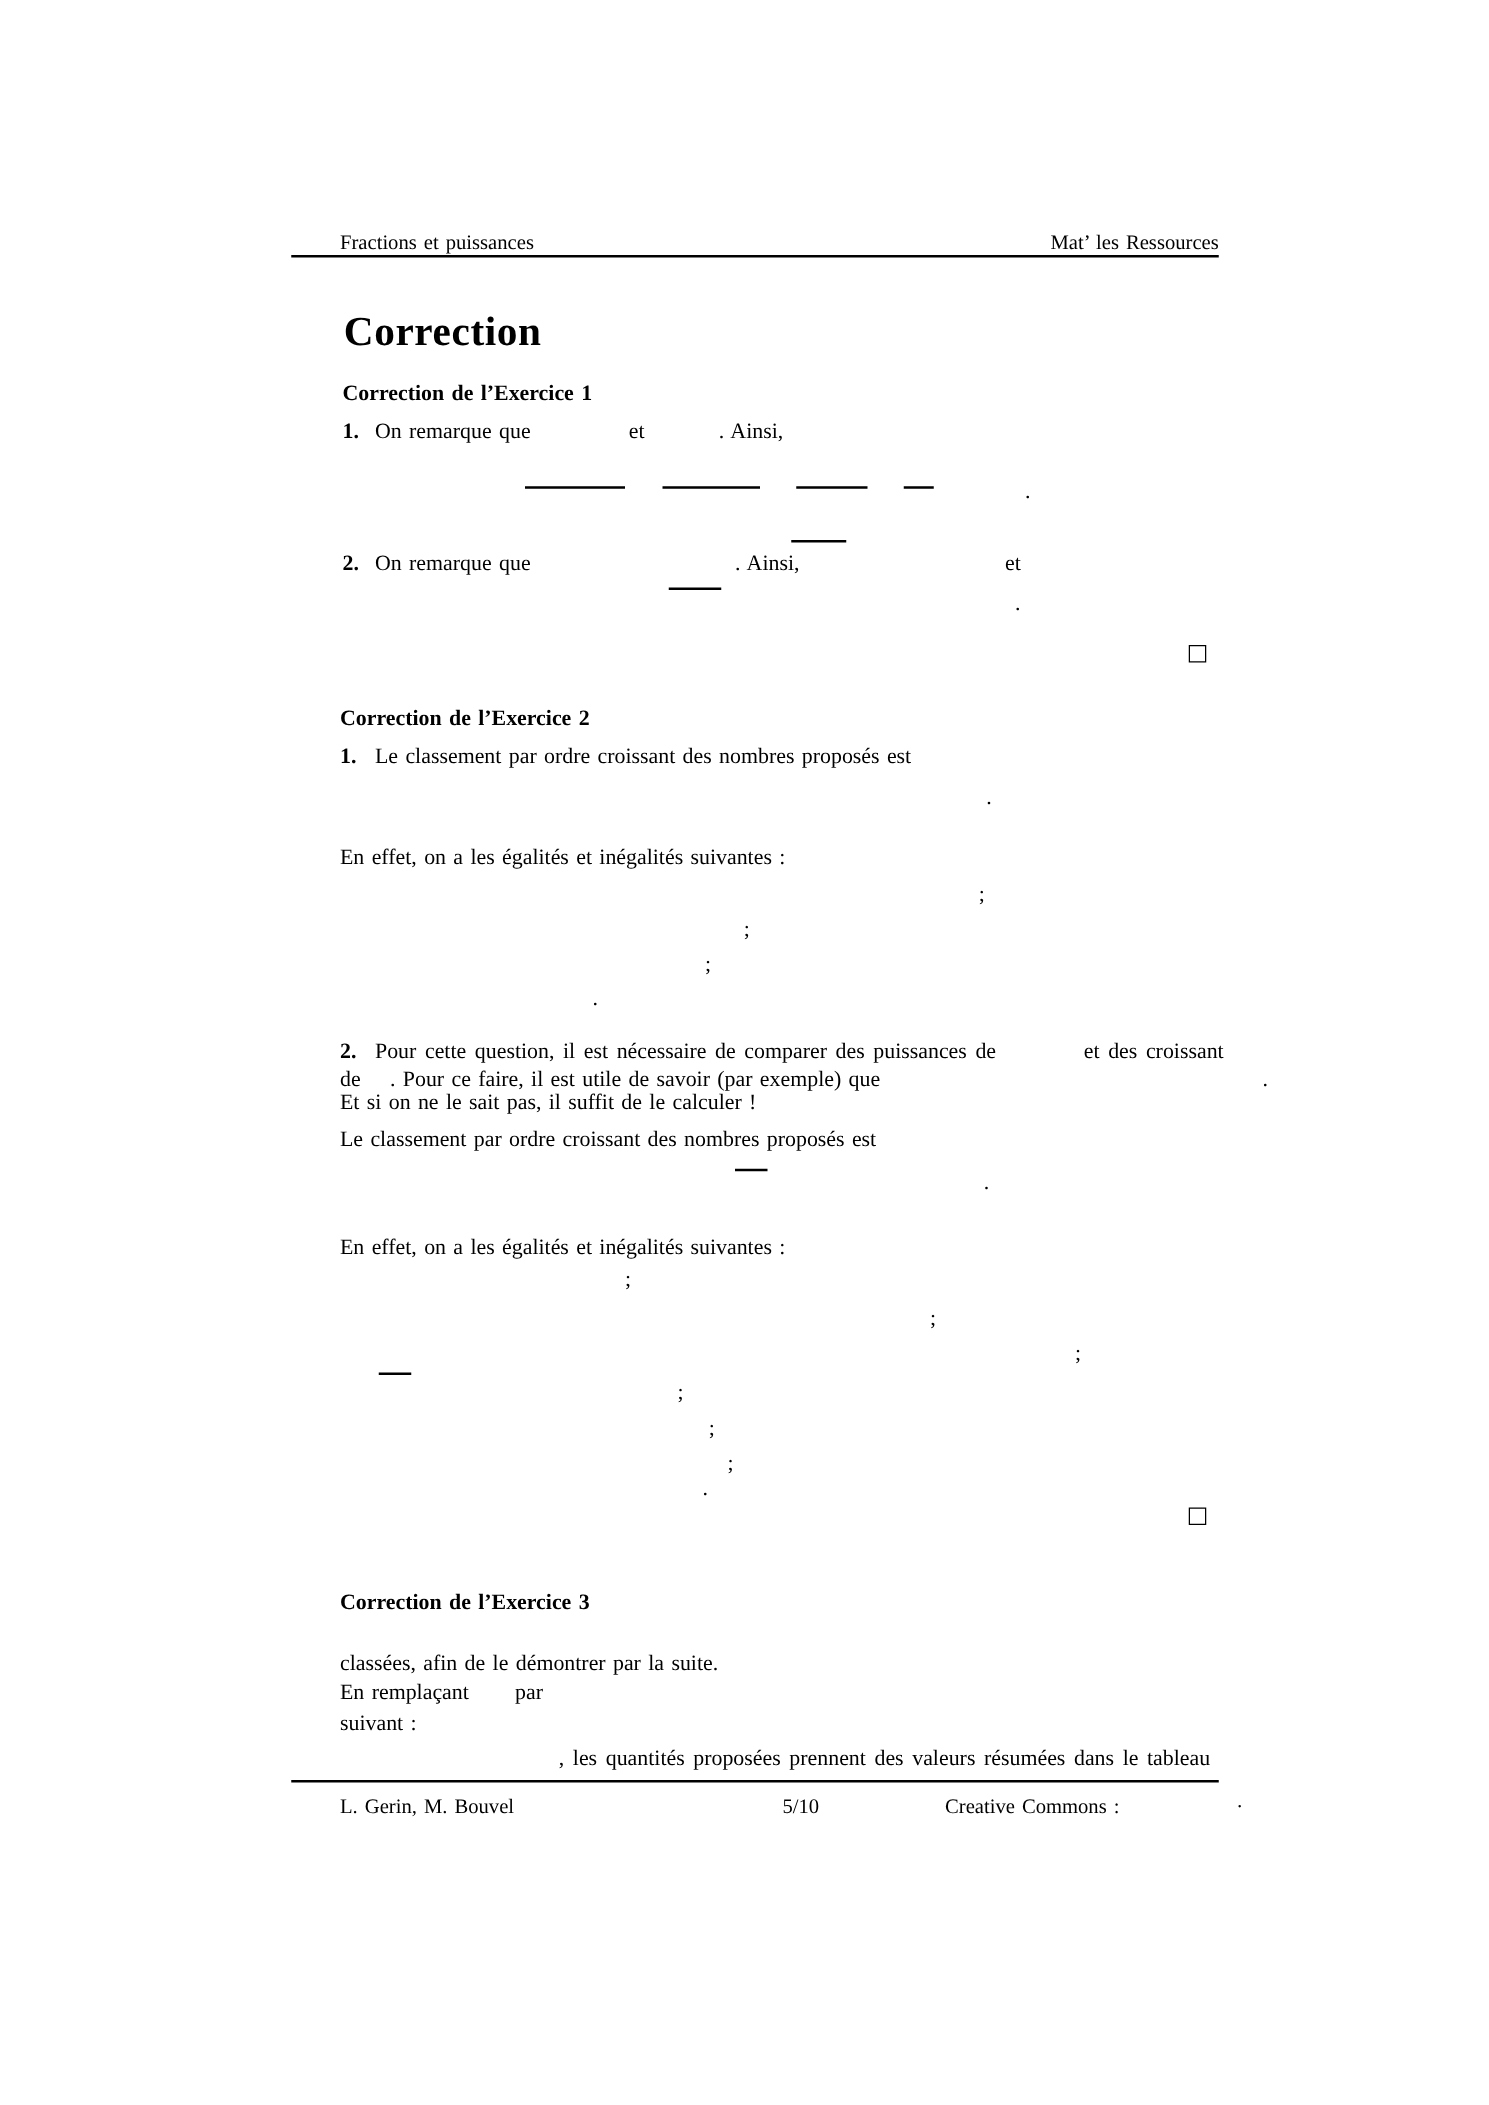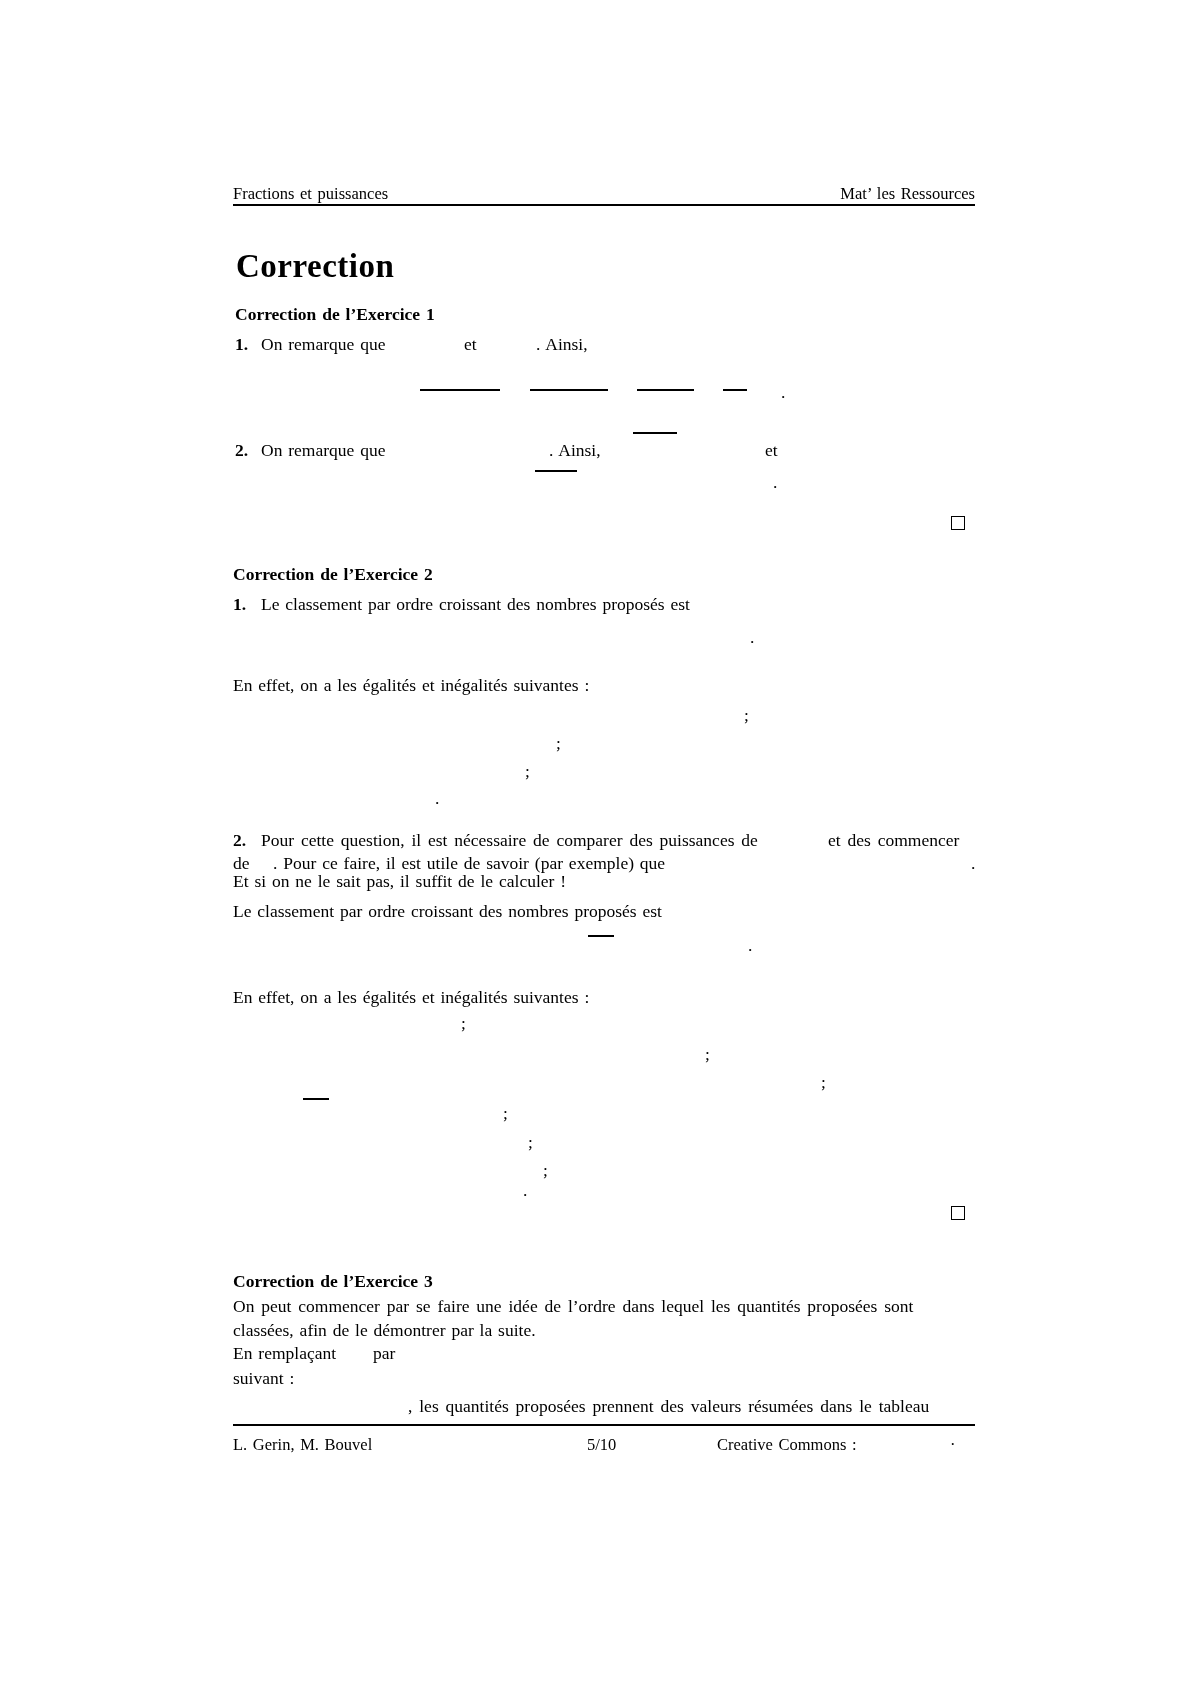--- a/index.html
+++ b/index.html
@@ -4,21 +4,21 @@
 <style>
   html,body{margin:0;padding:0;background:#e8e8e8;}
   .page{
     position:relative;
     width:1191px;height:1684px;
     background:#ffffff;
     font-family:"Liberation Serif","DejaVu Serif",serif;
     color:#000;
     overflow:hidden;
   }
-  .t{position:absolute;font-size:17.5px;line-height:1.2;white-space:nowrap;word-spacing:1.5px;}
+  .t{position:absolute;font-size:17.5px;line-height:1.2;white-space:nowrap;word-spacing:1.5px;margin-left:39px;}
   .sm{font-size:16.5px;}
   .b{font-weight:bold;}
   .title{font-size:33px;font-weight:bold;letter-spacing:.5px;}
   .bar{position:absolute;height:2px;background:#000;}
   .rule{position:absolute;height:1.5px;background:#000;}
   .qed{position:absolute;width:12px;height:12px;border:1.5px solid #000;background:#fff;}
   .j{word-spacing:2.5px;}
 </style>
 </head>
 <body>
@@ -69,21 +69,21 @@
 
   <div class="t" style="left:233px;top:675px;">En effet, on a les égalités et inégalités suivantes :</div>
   <span class="t" style="left:744px;top:705px;">;</span>
   <span class="t" style="left:556px;top:733px;">;</span>
   <span class="t" style="left:525px;top:761px;">;</span>
   <span class="t" style="left:435px;top:788px;">.</span>
 
   <div>
     <span class="t b" style="left:233px;top:830px;">2.</span>
     <span class="t j" style="left:261px;top:830px;">Pour cette question, il est nécessaire de comparer des puissances de</span>
-    <span class="t j" style="left:828px;top:830px;">et des commencer</span>
+    <span class="t j" style="left:828px;top:830px;">et des croissant</span>
     <span class="t" style="left:233px;top:853px;">de</span>
     <span class="t" style="left:273px;top:853px;">. Pour ce faire, il est utile de savoir (par exemple) que</span>
     <span class="t" style="left:971px;top:853px;">.</span>
     <span class="t" style="left:233px;top:871px;text-align:center;">Et si on ne le sait pas, il suffit de le calculer !</span>
     <span class="t" style="left:233px;top:901px;">Le classement par ordre croissant des nombres proposés est</span>
   </div>
 
   <div class="bar" style="left:588px;top:935px;width:26px;"></div>
   <span class="t" style="left:748px;top:935px;">.</span>
 
@@ -93,21 +93,20 @@
   <span class="t" style="left:821px;top:1072px;">;</span>
   <div class="bar" style="left:303px;top:1098px;width:26px;"></div>
   <span class="t" style="left:503px;top:1103px;">;</span>
   <span class="t" style="left:528px;top:1132px;">;</span>
   <span class="t" style="left:543px;top:1160px;">;</span>
   <span class="t" style="left:523px;top:1180px;">.</span>
 
   <div class="qed" style="left:951px;top:1206px;"></div>
 
   <div class="t b" style="left:233px;top:1271px;">Correction de l’Exercice 3</div>
-  <div class="t j" style="left:233px;top:1296px;">On peut commencer par se faire une idée de l’ordre dans lequel les quantités proposées sont</div>
   <div class="t" style="left:233px;top:1320px;">classées, afin de le démontrer par la suite.</div>
   <div>
     <span class="t" style="left:233px;top:1343px;">En remplaçant</span>
     <span class="t" style="left:373px;top:1343px;">par</span>
     <span class="t j" style="left:408px;top:1396px;">, les quantités proposées prennent des valeurs résumées dans le tableau</span>
   </div>
   <div class="t" style="left:233px;top:1368px;">suivant :</div>
 
   <div class="rule" style="left:233px;top:1424px;width:742px;"></div>
   <div class="t sm" style="left:233px;top:1435px;">L. Gerin, M. Bouvel</div>

